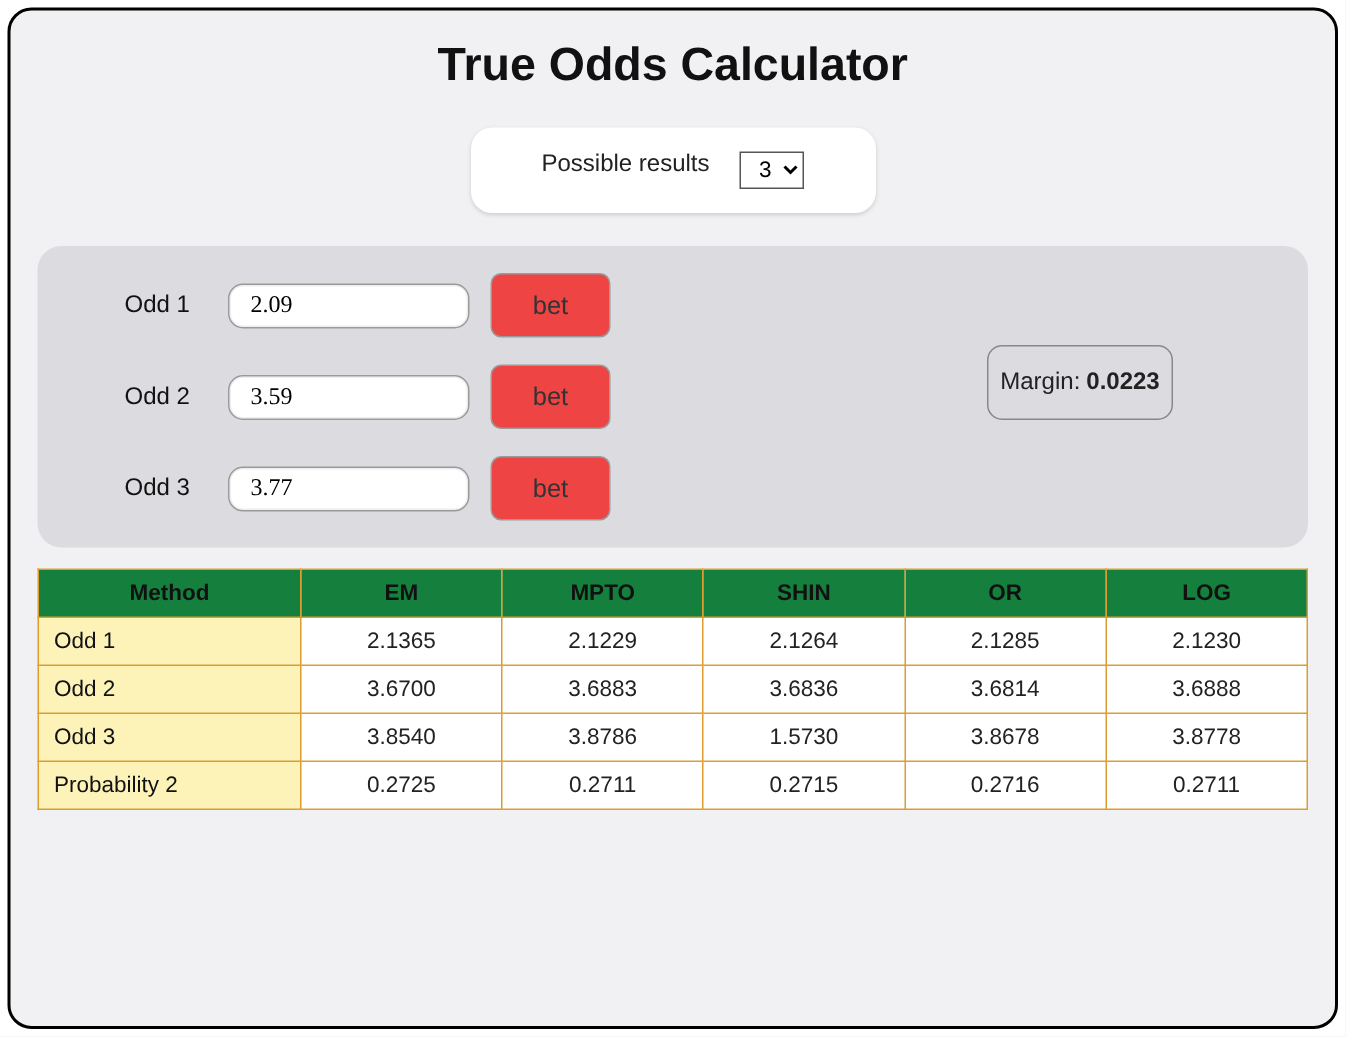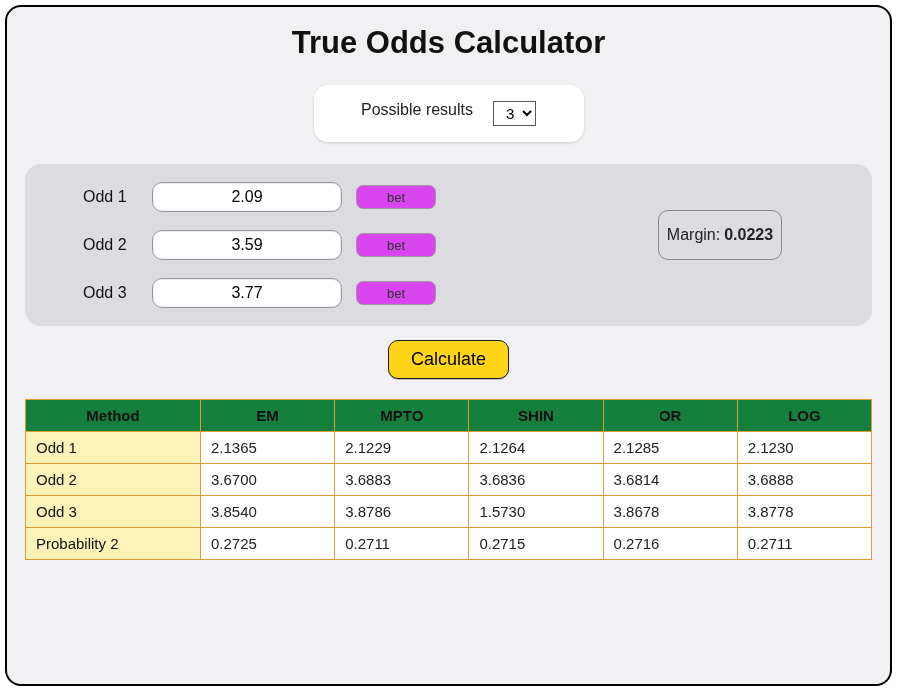--- a/index.html
+++ b/index.html
@@ -63,38 +63,38 @@
     display: flex;
     align-items: center;
     gap: 14px;
   }
   .odd-label {
     width: 55px;
     font-size: 16px;
     color: #111;
   }
   .odd-input {
-    width: 190px;
+    width: 161px;
     height: 30px;
     border-radius: 10px;
     border: 1px solid #9a9a9a;
     background: #fff;
-    text-align: center;
+    text-align: left;
     padding: 0 14px;
     font-size: 16px;
-    font-family: Liberation Sans, sans-serif;
+    font-family: Liberation Serif, serif;
     box-shadow: inset 0 0 0 1px #eee;
   }
   .bet-btn {
     width: 80px;
-    height: 24px;
+    height: 43px;
     border-radius: 7px;
     border: 1px solid #9a9a9a;
-    background: #d946ef;
-    font-size: 13px;
+    background: #ef4444;
+    font-size: 17px;
     color: #333;
     cursor: pointer;
   }
   .margin-box {
     width: 124px;
     height: 50px;
     border: 1px solid #888;
     border-radius: 10px;
     display: flex;
     align-items: center;
@@ -135,21 +135,21 @@
     color: #111;
   }
   table.results td.rowhdr {
     background: #fdf3b9;
     text-align: left;
     color: #111;
     width: 175px;
   }
   table.results td.val {
     background: #fff;
-    text-align: left;
+    text-align: center;
     color: #222;
   }
 </style>
 </head>
 <body>
 
 <div class="frame">
 
   <div class="title">True Odds Calculator</div>
 
@@ -177,23 +177,20 @@
         <input class="odd-input" value="3.77" style="">
         <button class="bet-btn">bet</button>
       </div>
     </div>
     <div class="margin-box">
       <span>Margin:</span>
       <span class="mval">0.0223</span>
     </div>
   </div>
 
-  <div class="calc-wrap">
-    <button class="calc-btn">Calculate</button>
-  </div>
 
   <table class="results">
     <thead>
       <tr>
         <th>Method</th>
         <th>EM</th>
         <th>MPTO</th>
         <th>SHIN</th>
         <th>OR</th>
         <th>LOG</th>

